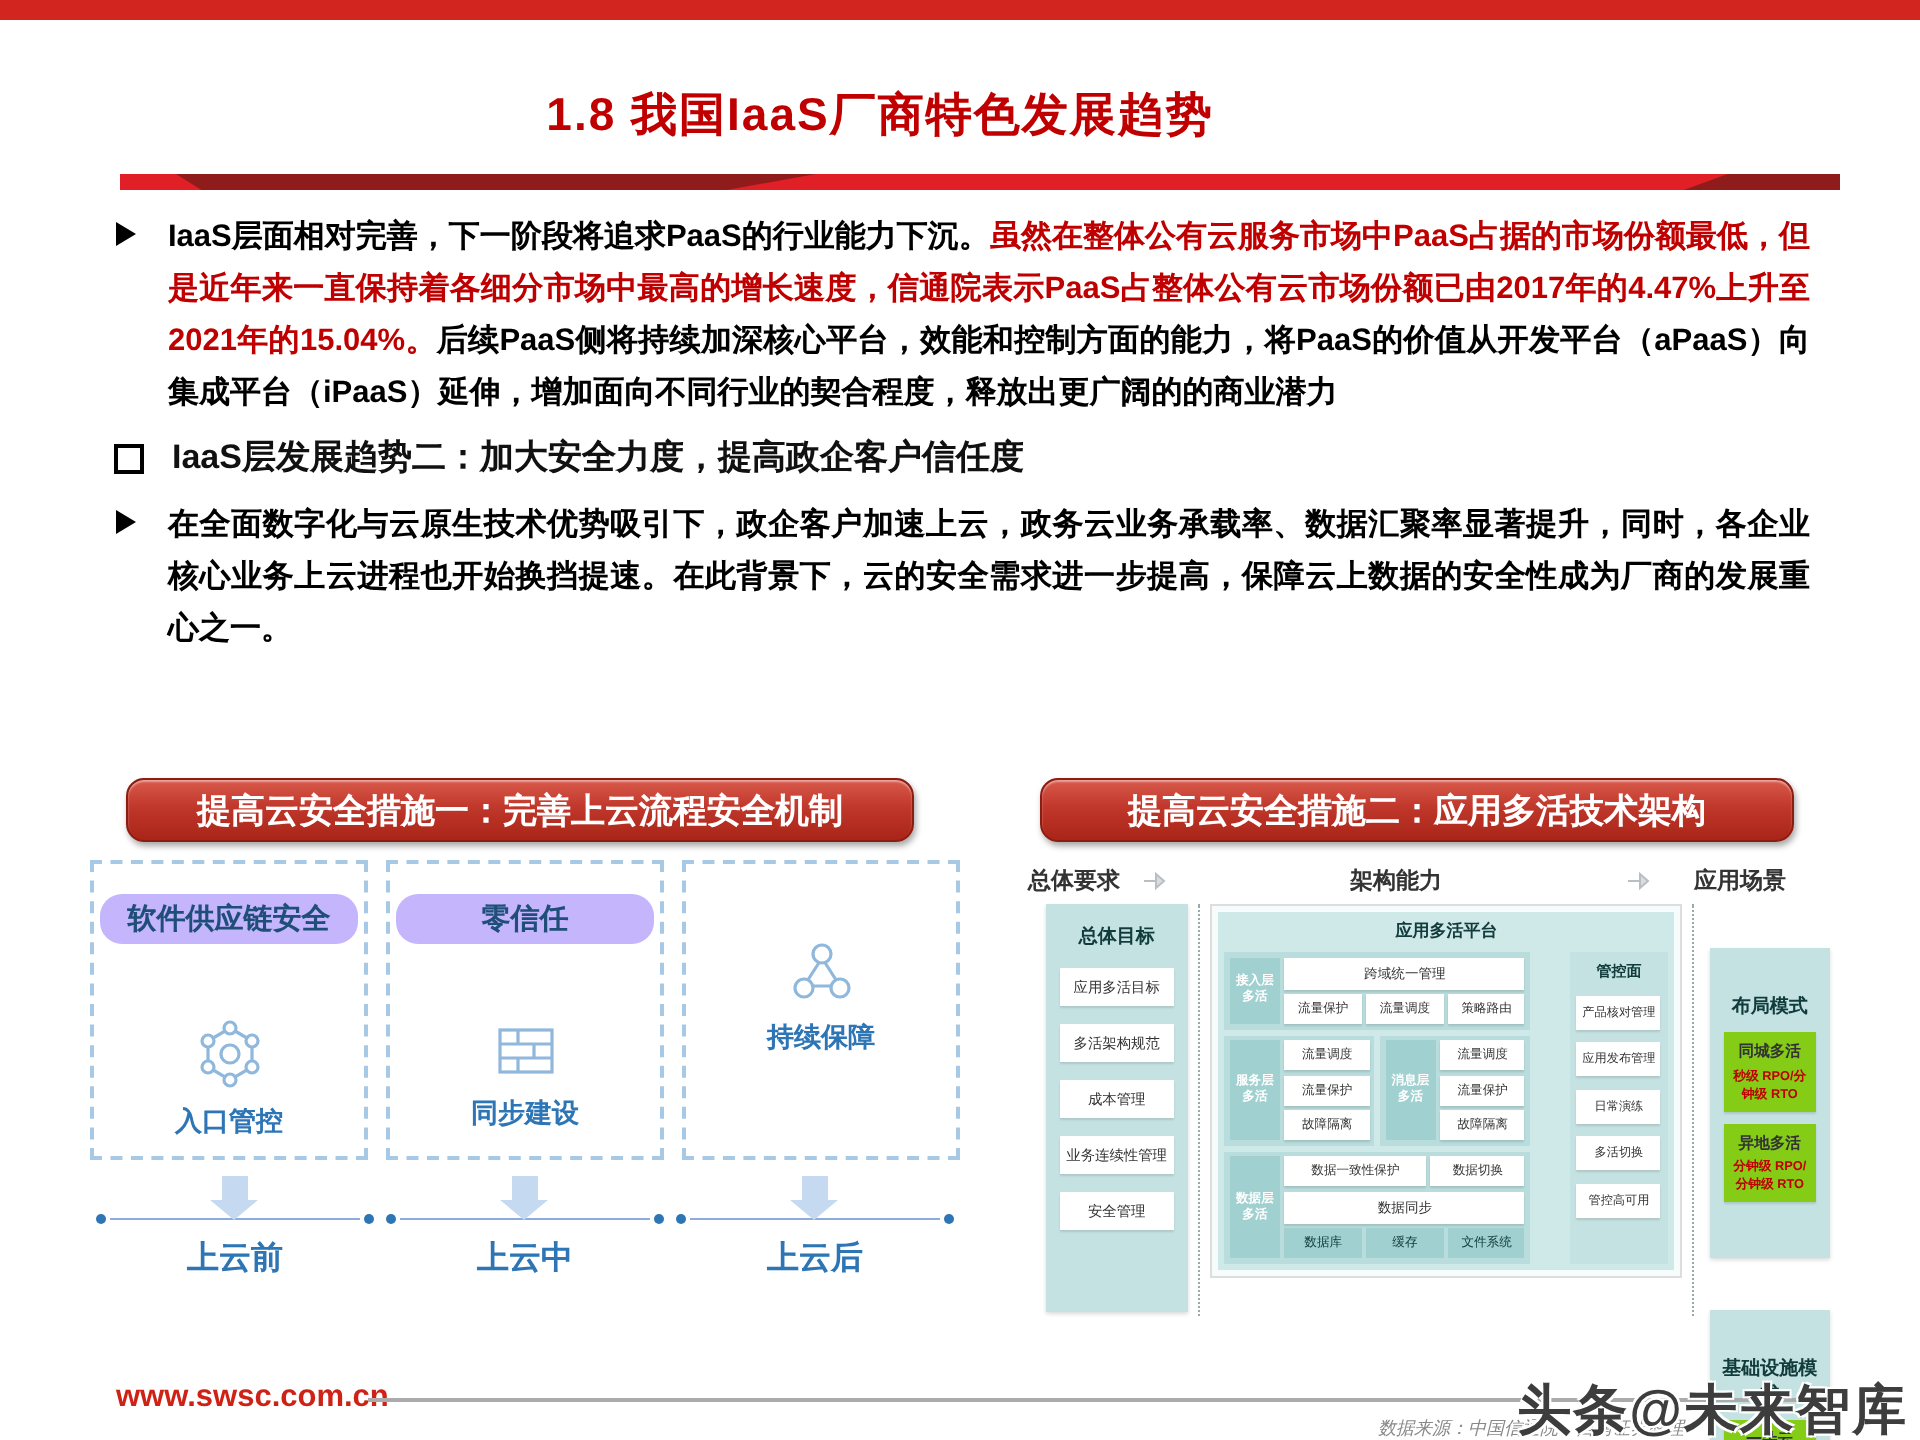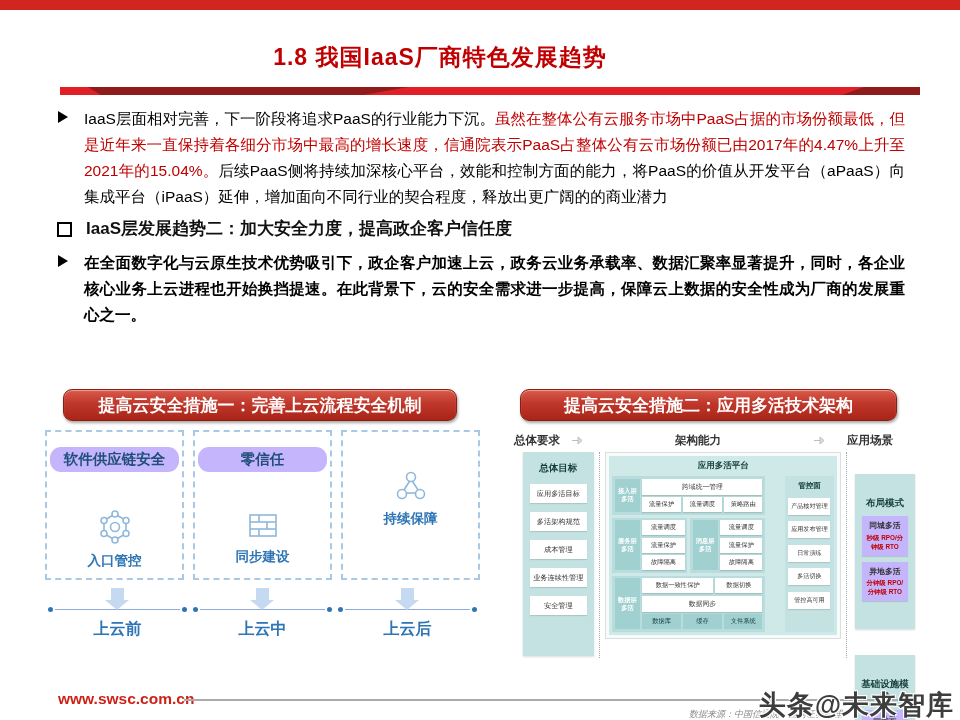--- a/index.html
+++ b/index.html
@@ -17,21 +17,21 @@
   .divider .dk2{position:absolute;right:0;width:78px;height:8px;background:#8f1b1b;
     clip-path:polygon(28% 0,100% 0,100% 100%,0 100%);}
   
   .content{position:absolute;left:55px;top:106px;width:850px;}
   .h-row{display:flex;align-items:flex-start;margin:0 0 9px 0;}
   .sq-bullet{width:11px;height:11px;border:2px solid #000;margin:4px 14px 0 2px;flex:none;}
   .tri-bullet{width:0;height:0;border-top:6px solid transparent;border-bottom:6px solid transparent;
     border-left:10px solid #000;margin:5px 16px 0 3px;flex:none;}
   .h-text{font-size:17px;font-weight:bold;line-height:1.35;}
   .p-row{display:flex;align-items:flex-start;margin:0 0 8px 0;}
-  .p-text{font-size:15.5px;line-height:26px;text-align:justify;font-weight:normal;}
+  .p-text{font-size:15.5px;line-height:26px;text-align:justify;font-weight:bold;}
   .p-text .lead{color:#000;}
   .p-text .red{color:#c00000;}
   .p-text .tail{color:#000;}
   .p-plain{font-weight:bold;color:#000;}
   
   .banner{position:absolute;height:30px;border-radius:9px;color:#fff;font-weight:bold;font-size:17px;
     display:flex;align-items:center;justify-content:center;
     background:linear-gradient(#d85a4b,#c0372b 45%,#a92517);border:1px solid #8c1d12;
     box-shadow:1px 2px 3px rgba(0,0,0,.35), inset 0 1px 1px rgba(255,255,255,.45);}
   .banner1{left:63px;top:389px;width:392px;}
@@ -96,21 +96,21 @@
   .ctrlcol .tp-title{font-size:7.5px;margin:2px 0 3px;}
   .ctrlcol .wbox{font-size:6.1px;padding:4px 0;margin:6.5px 1.5px;}
   .design{margin-top:4px;border:1px solid #ddd;background:#eef7f7;padding:3px;}
   .design-title{font-size:8px;font-weight:bold;color:#123c3c;text-align:center;}
   .design-row{display:flex;gap:3px;margin-top:3.5px;}
   .design-row .tbox{font-size:5.9px;padding:4px 1px;}
   .scen-panel{padding:22px 4px;margin:0 0 0 2px;}
   .scen1{margin-top:22px;}
   .scen2{margin-top:26px;}
   .scen-panel .tp-title{margin:1px 0 2px;}
-  .scenbox{background:#c4b5fd;text-align:center;margin:6px 3px;padding:4px 2px;box-shadow:0 1px 1px rgba(0,0,0,.12);}
+  .scenbox{background:#84cc16;text-align:center;margin:6px 3px;padding:4px 2px;box-shadow:0 1px 1px rgba(0,0,0,.12);}
   .scen-name{font-size:7.8px;font-weight:bold;color:#333;}
   .scen-sub{font-size:6.4px;font-weight:bold;color:#c00000;margin-top:2.5px;}
   
   .site{position:absolute;left:58px;top:690px;font-size:15.5px;color:#cf2217;font-weight:bold;}
   .footline{position:absolute;left:184px;top:699px;width:731px;height:2px;background:#ababab;}
   .source{position:absolute;right:118px;top:708px;font-size:9px;color:#888;font-style:italic;}
   .watermark{position:absolute;right:6px;top:687px;font-size:27px;font-weight:bold;color:#3d3d3d;
     letter-spacing:1px;text-shadow:-1px -1px 0 #fff,1px -1px 0 #fff,-1px 1px 0 #fff,1px 1px 0 #fff;}
   svg{display:block;}
 </style>

